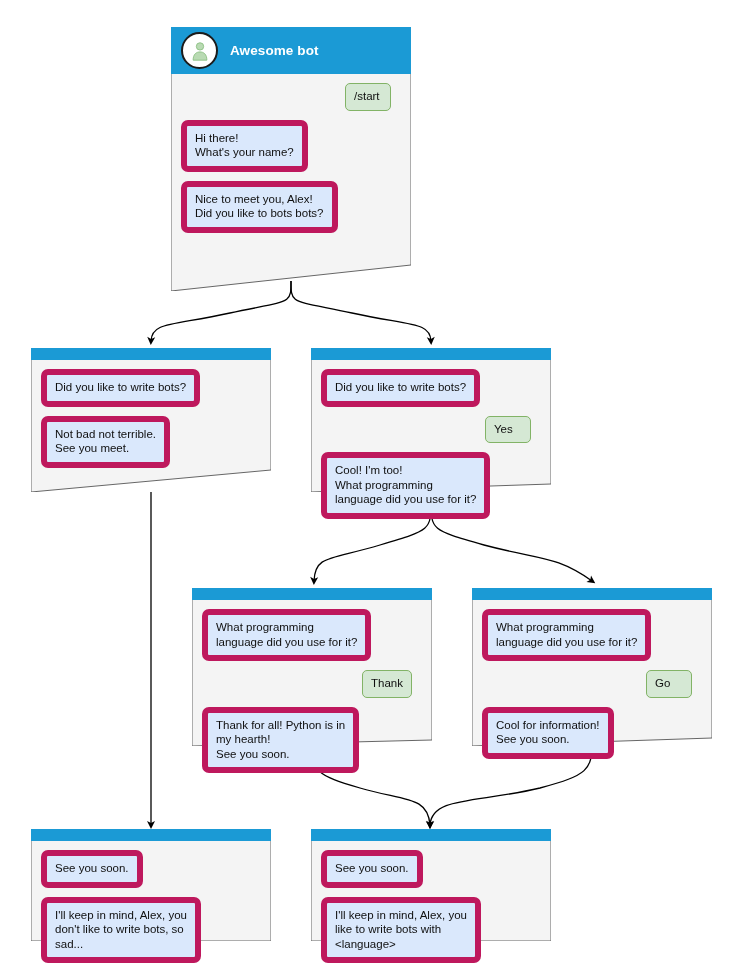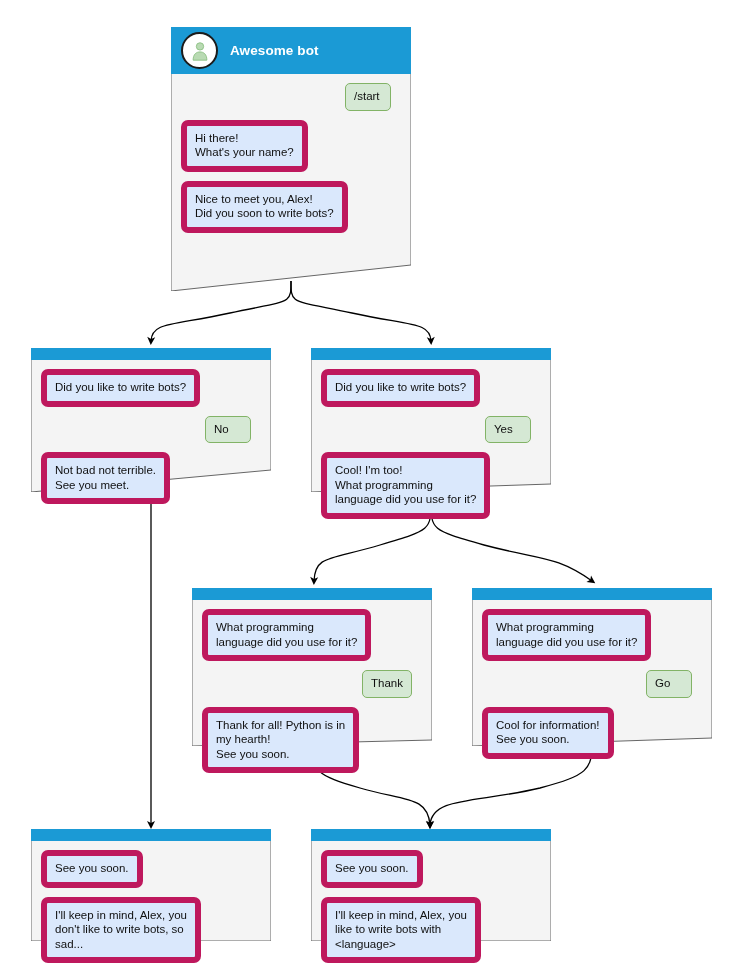--- a/index.html
+++ b/index.html
@@ -152,39 +152,36 @@
       <div class="chat-body">
         <div class="msg-row right">
           <div class="bubble user">/start</div>
         </div>
         <div class="msg-row left">
           <div class="bubble bot">Hi there!
 What's your name?</div>
         </div>
         <div class="msg-row left">
           <div class="bubble bot">Nice to meet you, Alex!
-Did you soon to write bots?</div>
+Did you like to bots bots?</div>
         </div>
       </div>
     </div>
   </div>
 
   <div class="node" style="left:31px; top:348px; width:240px; height:144px;">
     <svg class="node-shape" viewBox="0 0 240 144" preserveAspectRatio="none" xmlns="http://www.w3.org/2000/svg">
       <polygon points="0,0 240,0 240,122 0,144" fill="#f4f4f4" stroke="#666666" stroke-width="1"></polygon>
     </svg>
     <div class="node-inner">
       <div class="node-header"></div>
       <div class="chat-body">
         <div class="msg-row left">
           <div class="bubble bot">Did you like to write bots?</div>
         </div>
-        <div class="msg-row right">
-          <div class="bubble user">No</div>
-        </div>
         <div class="msg-row left">
           <div class="bubble bot">Not bad not terrible.
 See you meet.</div>
         </div>
       </div>
     </div>
   </div>
 
   <div class="node" style="left:311px; top:348px; width:240px; height:144px;">
     <svg class="node-shape" viewBox="0 0 240 144" preserveAspectRatio="none" xmlns="http://www.w3.org/2000/svg">

